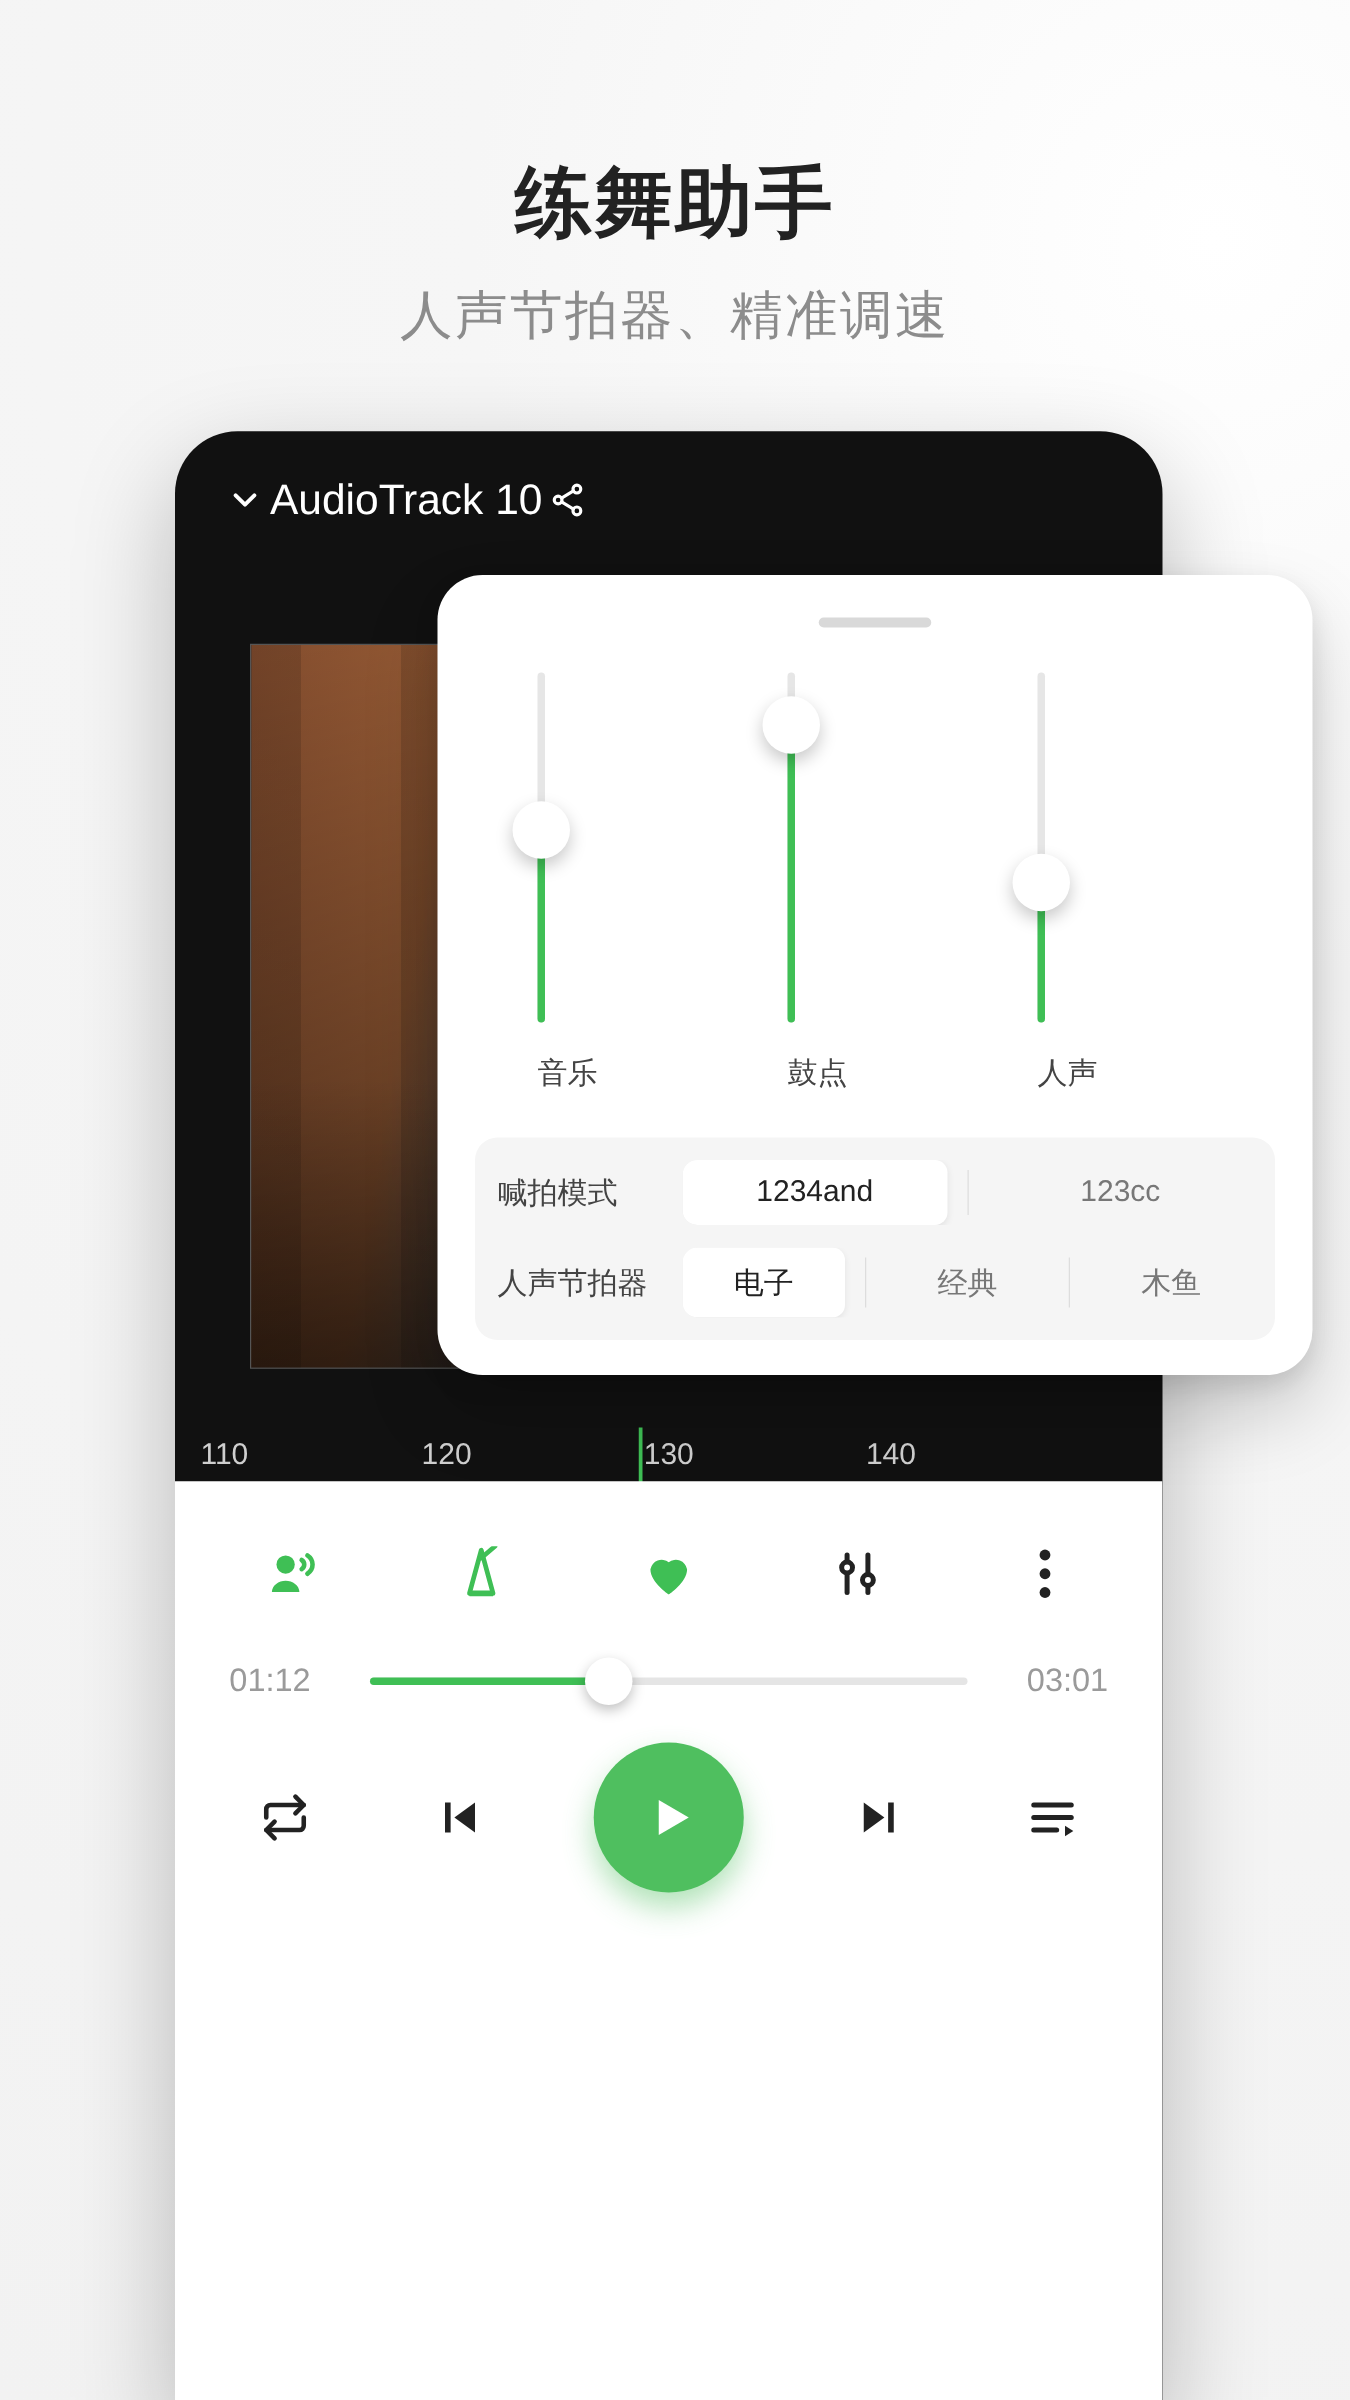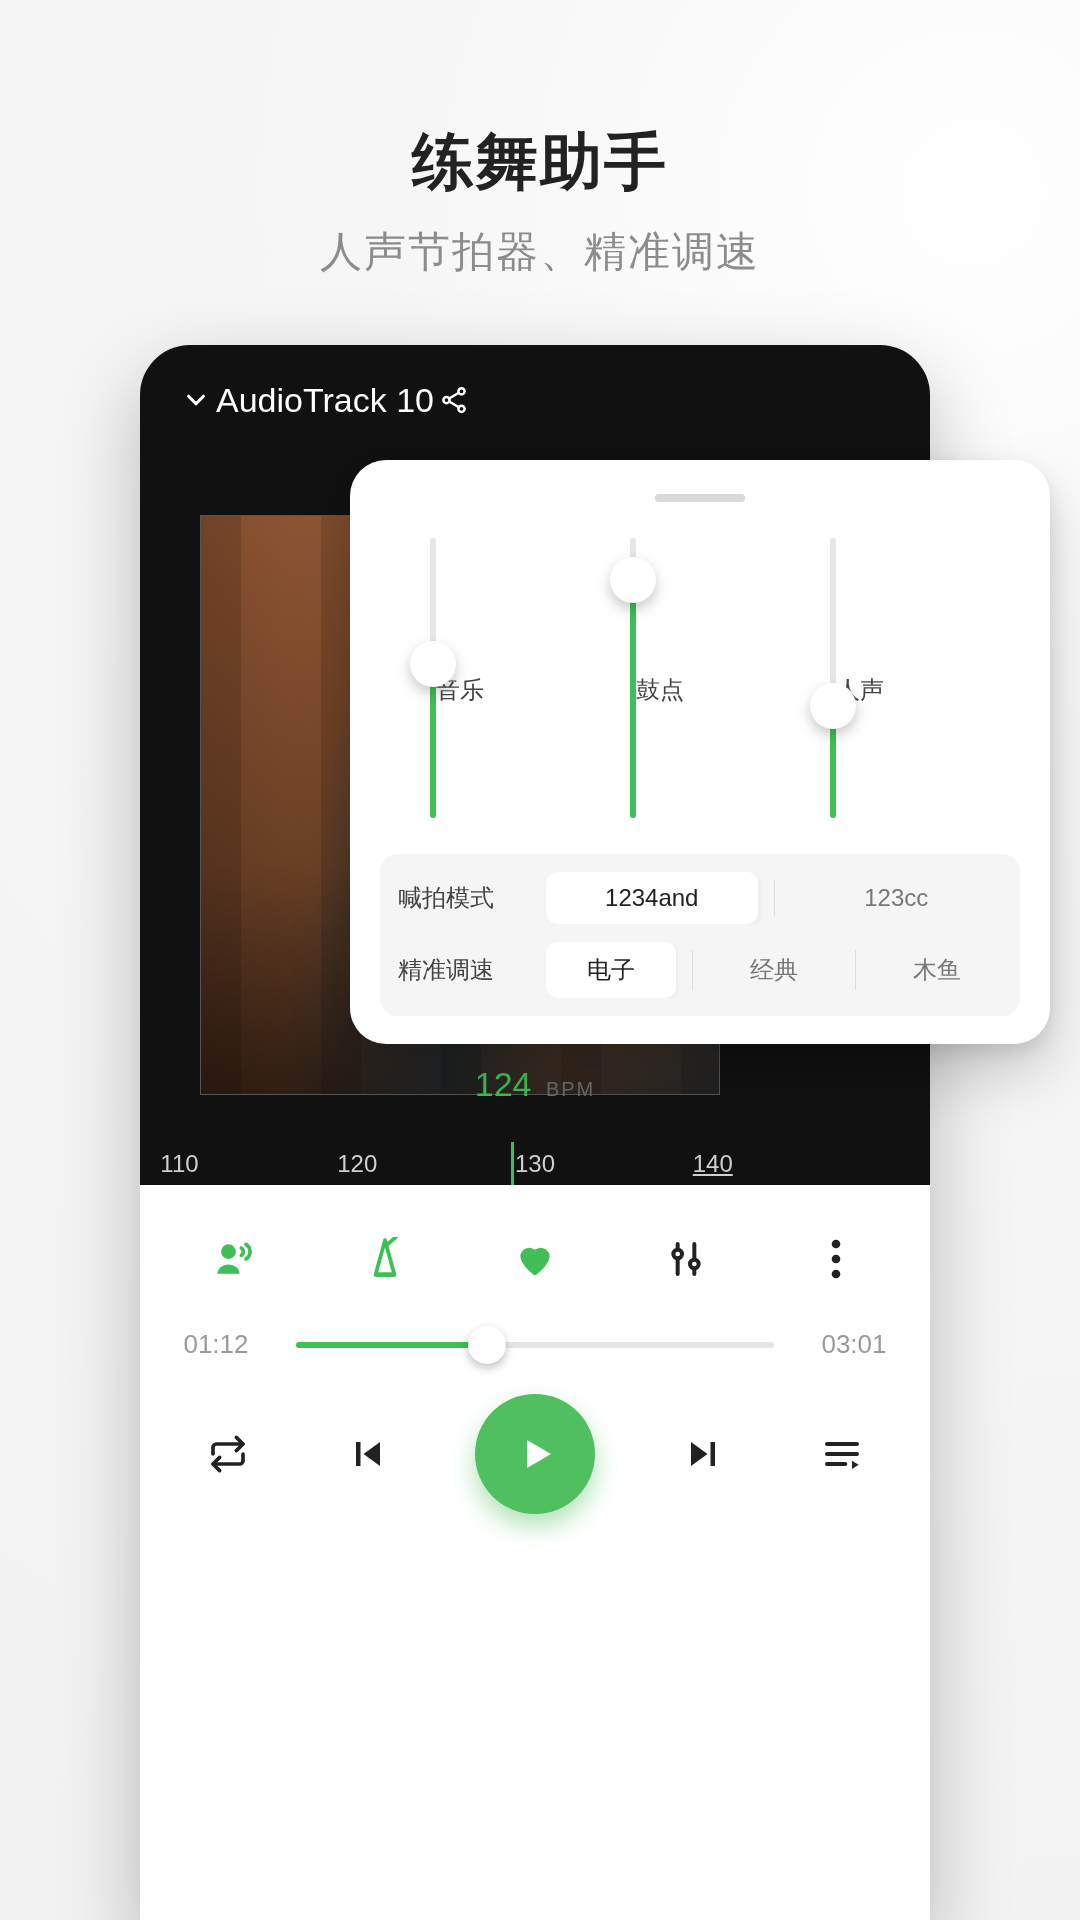--- a/index.html
+++ b/index.html
@@ -87,21 +87,21 @@
     position:absolute;
     left: 350px; top: 460px;
     width: 700px;
     background:#fff;
     border-radius: 36px;
     box-shadow: 0 30px 60px rgba(0,0,0,.18), 0 8px 20px rgba(0,0,0,.10);
     padding: 34px 30px 28px;
   }
   .mixer .handle { width:90px; height:8px; background:#d9d9d9; border-radius:4px; margin:0 auto 26px; }
   .sliders { display:flex; justify-content:space-around; padding: 10px 20px 10px; }
-  .vs { width:140px; display:flex; flex-direction:row; align-items:center; }
+  .vs { width:140px; display:flex; flex-direction:column; align-items:flex-start; }
   .vs .rail { position:relative; width:6px; height:280px; background:#e6e6e6; border-radius:3px; }
   .vs .val  { position:absolute; left:0; right:0; bottom:0; background:#3fbf55; border-radius:3px; }
   .vs .thumb{ position:absolute; left:50%; width:46px; height:46px; background:#fff; border-radius:50%;
               box-shadow:0 6px 14px rgba(0,0,0,.22); transform:translate(-50%,-50%); }
   .vs .cap  { margin-top:24px; font-size:24px; color:#444; }
 
   .opt-block { background:#f5f5f5; border-radius:18px; margin-top:26px; padding:18px 18px; }
   .opt-row { display:flex; align-items:center; gap:18px; }
   .opt-row + .opt-row { margin-top:18px; }
   .opt-label { font-size:24px; color:#444; width:130px; }
@@ -174,21 +174,21 @@
           <div class="tick small" style="left: 52.25%;"></div>
           <div class="tick small" style="left: 54.5%;"></div>
           <div class="tick small" style="left: 56.75%;"></div>
           <div class="tick small" style="left: 59%;"></div>
           <div class="tick small" style="left: 61.25%;"></div>
           <div class="tick small" style="left: 63.5%;"></div>
           <div class="tick small" style="left: 65.75%;"></div>
           <div class="tick small" style="left: 68%;"></div>
           <div class="tick small" style="left: 70.25%;"></div>
           <div class="tick big" style="left: 72.5%;"></div>
-          <div class="lbl" style="left: 72.5%; text-decoration: underline;">140</div>
+          <div class="lbl" style="left: 72.5%;">140</div>
           <div class="tick small" style="left: 74.75%;"></div>
           <div class="tick small" style="left: 77%;"></div>
           <div class="tick small" style="left: 79.25%;"></div>
           <div class="tick small" style="left: 81.5%;"></div>
           <div class="tick small" style="left: 83.75%;"></div>
           <div class="tick small" style="left: 86%;"></div>
           <div class="tick small" style="left: 88.25%;"></div>
           <div class="tick small" style="left: 90.5%;"></div>
           <div class="tick small" style="left: 92.75%;"></div>
           <div class="tick big" style="left: 95%;"></div>
@@ -309,21 +309,21 @@
     <div class="opt-block">
       <div class="opt-row">
         <div class="opt-label">喊拍模式</div>
         <div class="seg" id="seg-count">
             <div class="seg-btn active">1234and</div>
             <div class="sep"></div>
             <div class="seg-btn">123cc</div>
           </div>
       </div>
       <div class="opt-row">
-        <div class="opt-label">精准调速</div>
+        <div class="opt-label">人声节拍器</div>
         <div class="seg" id="seg-sound">
             <div class="seg-btn active">电子</div>
             <div class="sep"></div>
             <div class="seg-btn">经典</div>
             <div class="sep"></div>
             <div class="seg-btn">木鱼</div>
           </div>
       </div>
     </div>
   </div>

